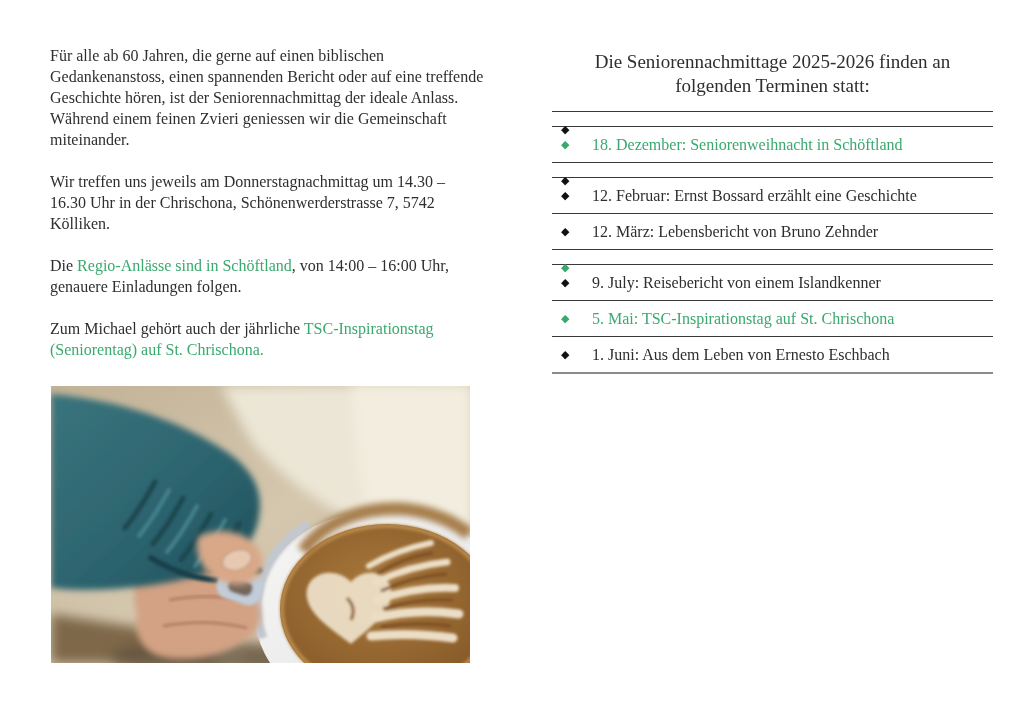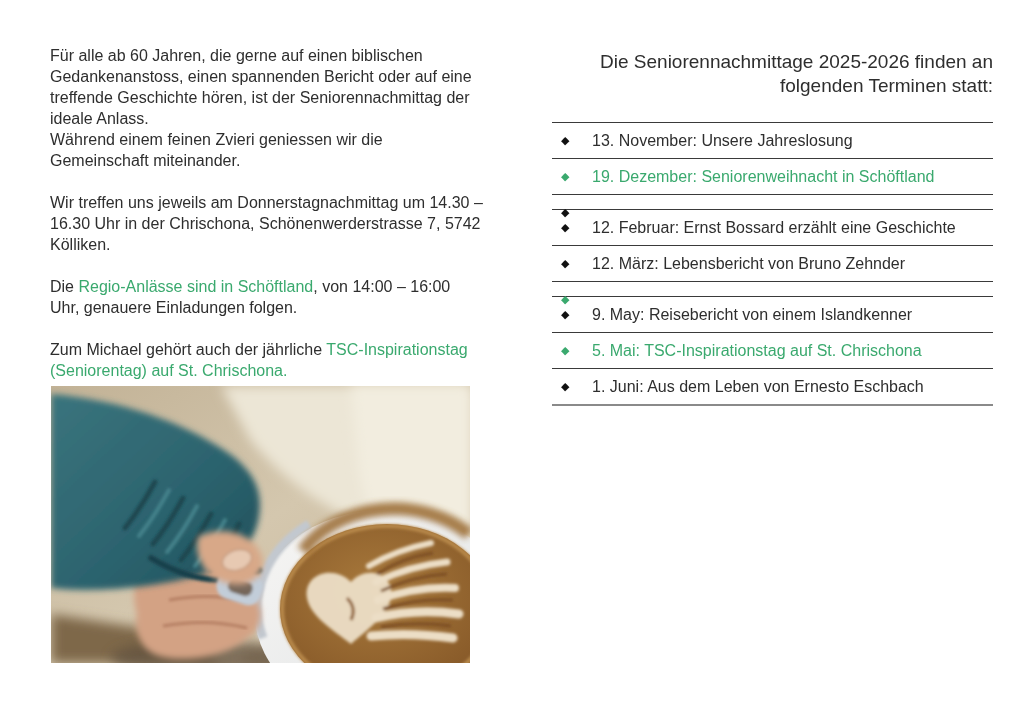--- a/index.html
+++ b/index.html
@@ -4,38 +4,38 @@
 <style>
   :root{
     --green:#3aa96e;
     --ink:#2e2e2e;
     --rule-dark:#3a3a3a;
     --rule-gray:#8a8a8a;
   }
   html,body{margin:0;padding:0;background:#fff;}
   .page{
     position:relative;width:1024px;height:724px;background:#ffffff;
-    font-family:Liberation Sans, sans-serif;color:var(--ink);overflow:hidden;border-radius:31px;
+    font-family:Liberation Serif, serif;color:var(--ink);overflow:hidden;border-radius:31px;
   }
   
   .left-col{position:absolute;left:50px;top:45px;width:434px;}
   .left-col p{
     margin:0 0 21px 0;font-size:16px;line-height:21px;
     white-space:pre-line;color:var(--ink);
   }
   .left-col p span.g{color:var(--green);}
   .photo{
     position:absolute;left:51px;top:386px;width:419px;height:277px;overflow:hidden;
   }
   .photo svg{display:block;width:100%;height:100%;}
   
   .right-col{position:absolute;left:552px;top:50px;width:441px;}
   .right-col h1{
-    margin:0 0 24px 0;font-size:19px;line-height:24px;font-weight:normal;
-    text-align:right;white-space:pre-line;color:var(--ink);
+    margin:0 0 13px 0;font-size:19px;line-height:24px;font-weight:normal;
+    text-align:center;white-space:pre-line;color:var(--ink);
   }
   ul.schedule{
     list-style:none;margin:0;padding:0;border-top:1.5px solid var(--rule-dark);
   }
   ul.schedule li{
     position:relative;padding:7px 4px 7px 40px;
     border-bottom:1.5px solid var(--rule-dark);
   }
   ul.schedule li:last-child{border-bottom:2.5px solid var(--rule-gray);}
   ul.schedule li .bullet{
@@ -157,25 +157,25 @@
         <path d="M148,150 C170,140 198,146 208,164 C216,178 210,192 197,197 C180,202 160,194 152,180 C146,170 144,158 148,150 Z" fill="#d8a888" filter="url(#b3)"></path>
         <ellipse cx="186" cy="174" rx="15" ry="10" transform="rotate(-18 186 174)" fill="#e7c9b2" stroke="#c69d82" stroke-width="1.5" filter="url(#b15)"></ellipse>
       </g>
     </svg>
   </div>
 
   <div class="right-col">
     <h1>Die Seniorennachmittage 2025-2026 finden an
 folgenden Terminen statt:</h1>
     <ul class="schedule" id="schedule-list">
-        <li><span class="bullet">◆</span><span class="txt">13. November: Unsere Jahreslosung</span></li>
-        <li class="green"><span class="bullet">◆</span><span class="txt">19. Dezember: Seniorenweihnacht in Schöftland</span></li>
+        <li><span class="bullet">◆</span></li>
+        <li class="green"><span class="bullet">◆</span><span class="txt">18. Dezember: Seniorenweihnacht in Schöftland</span></li>
         <li><span class="bullet">◆</span></li>
         <li><span class="bullet">◆</span><span class="txt">12. Februar: Ernst Bossard erzählt eine Geschichte</span></li>
         <li><span class="bullet">◆</span><span class="txt">12. März: Lebensbericht von Bruno Zehnder</span></li>
         <li class="green"><span class="bullet">◆</span></li>
-        <li><span class="bullet">◆</span><span class="txt">9. May: Reisebericht von einem Islandkenner</span></li>
+        <li><span class="bullet">◆</span><span class="txt">9. July: Reisebericht von einem Islandkenner</span></li>
         <li class="green"><span class="bullet">◆</span><span class="txt">5. Mai: TSC-Inspirationstag auf St. Chrischona</span></li>
         <li><span class="bullet">◆</span><span class="txt">1. Juni: Aus dem Leben von Ernesto Eschbach</span></li>
       </ul>
   </div>
 
 </div>
 
 </body></html>

